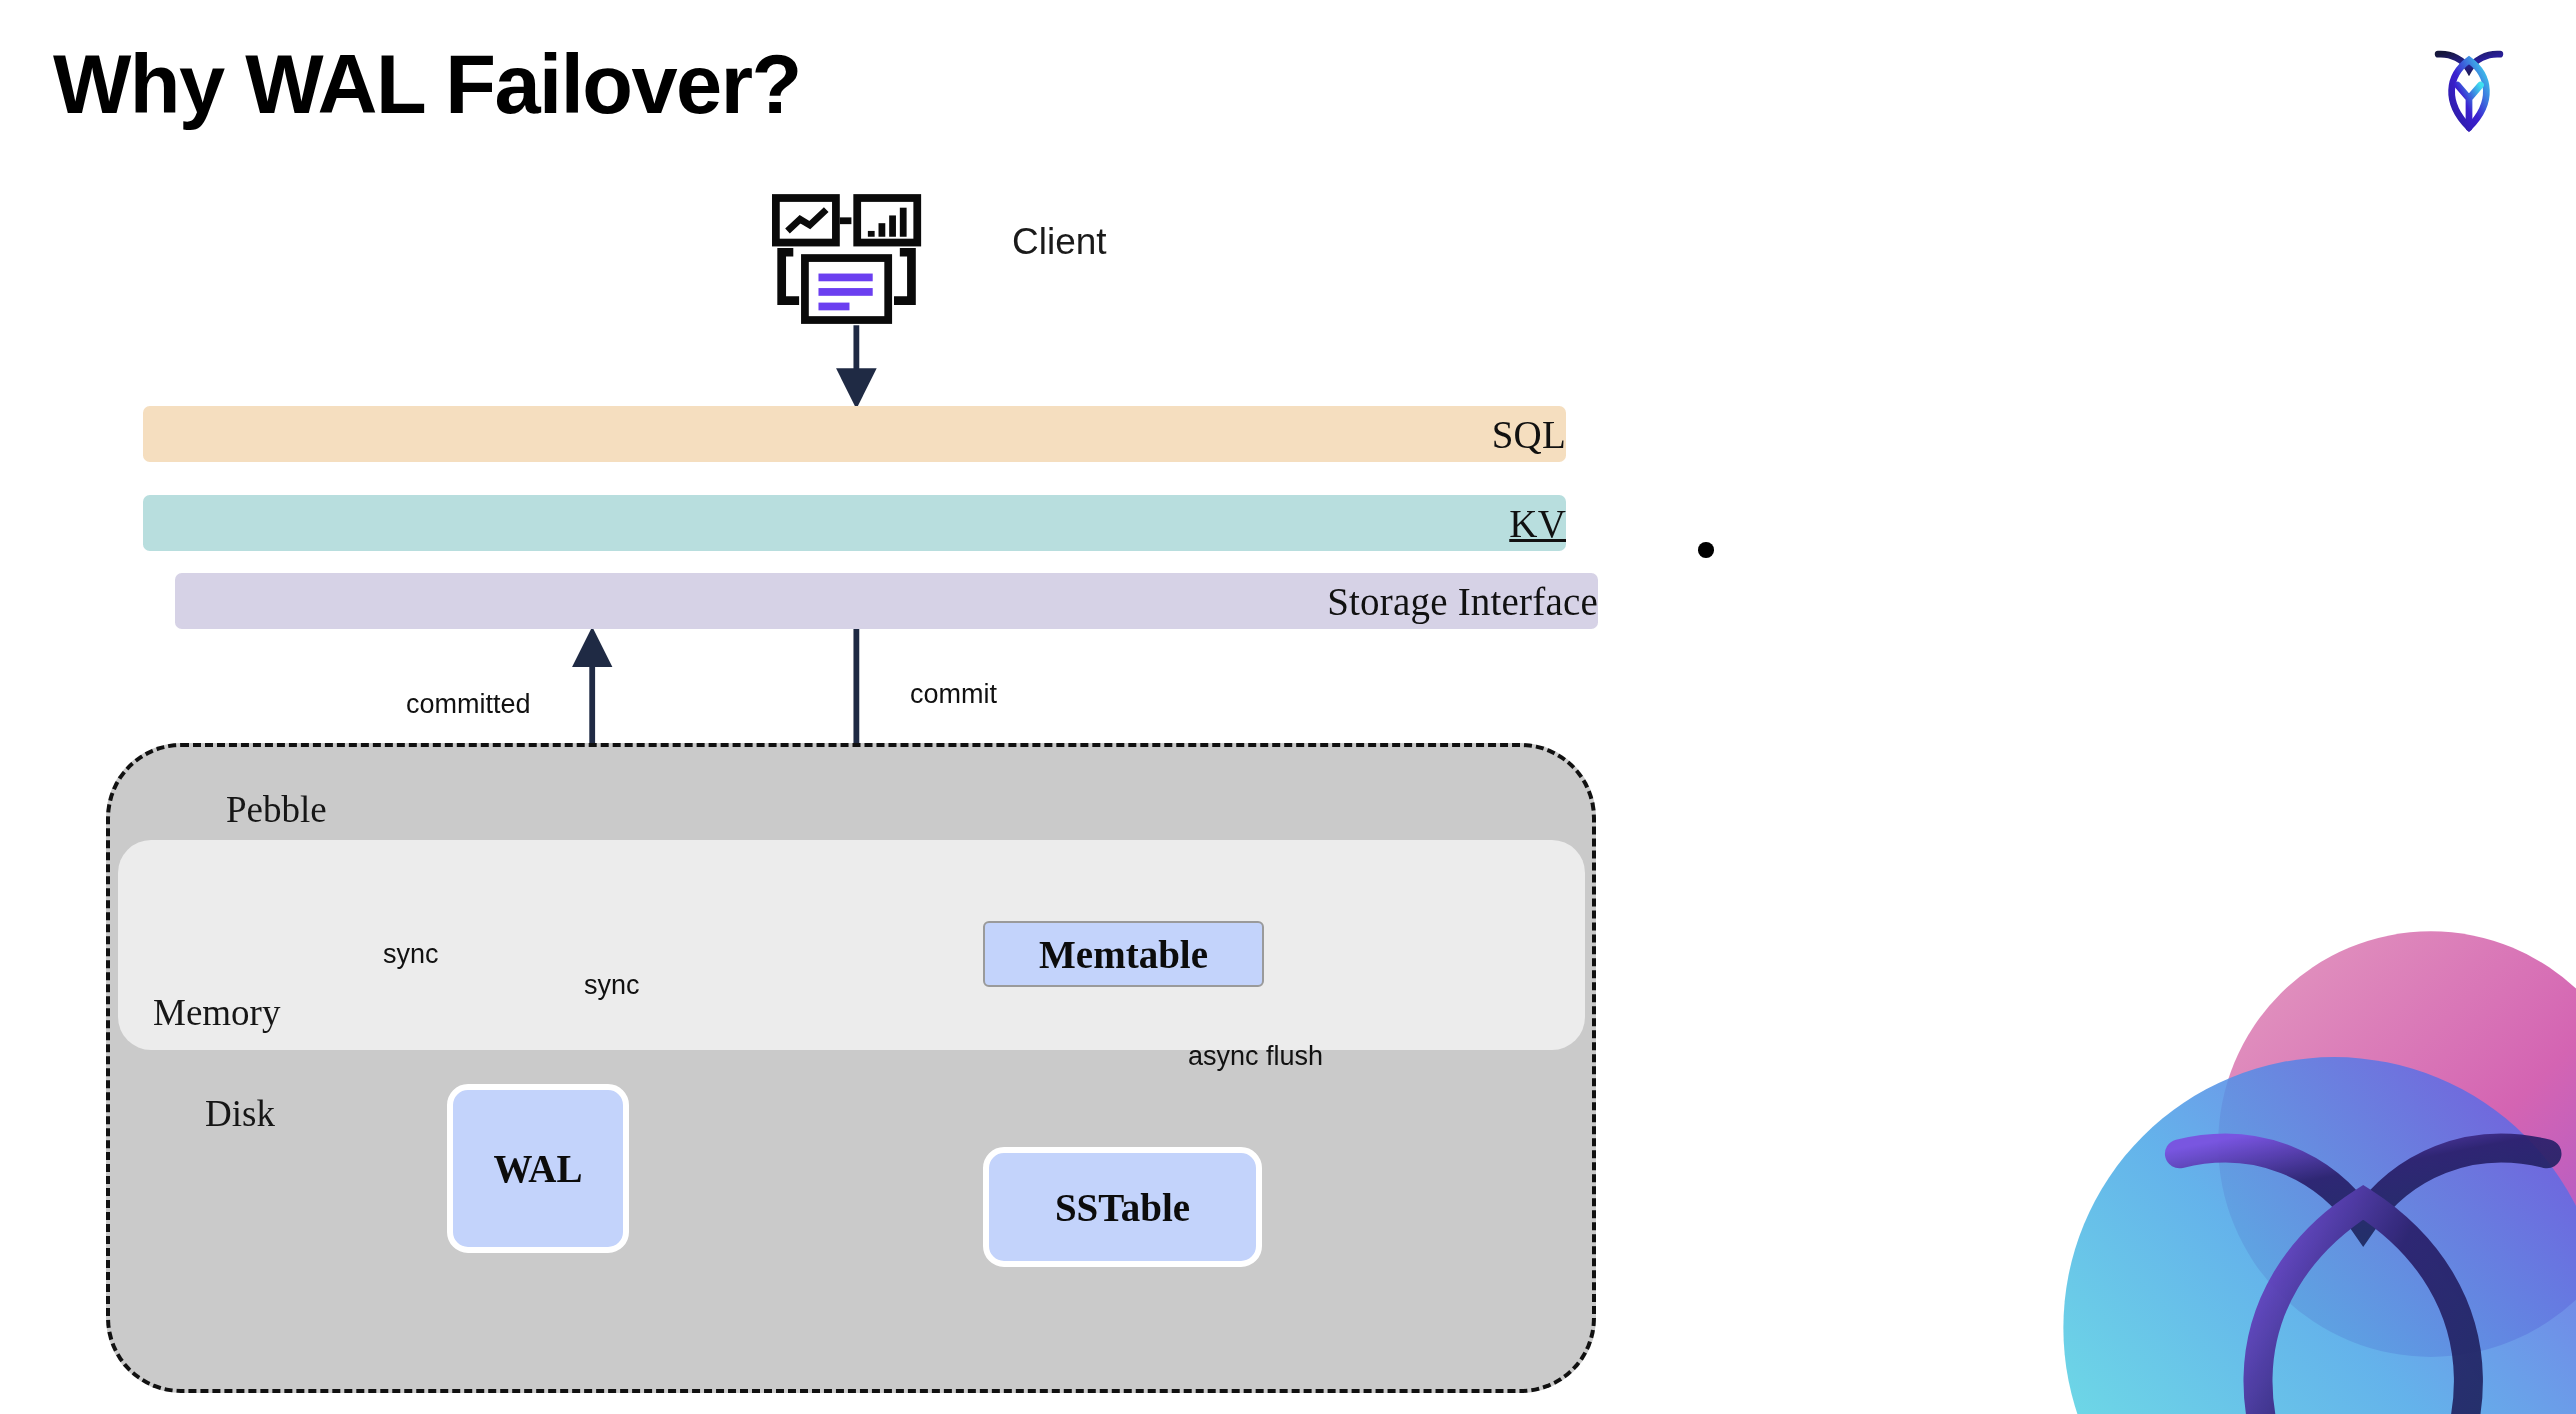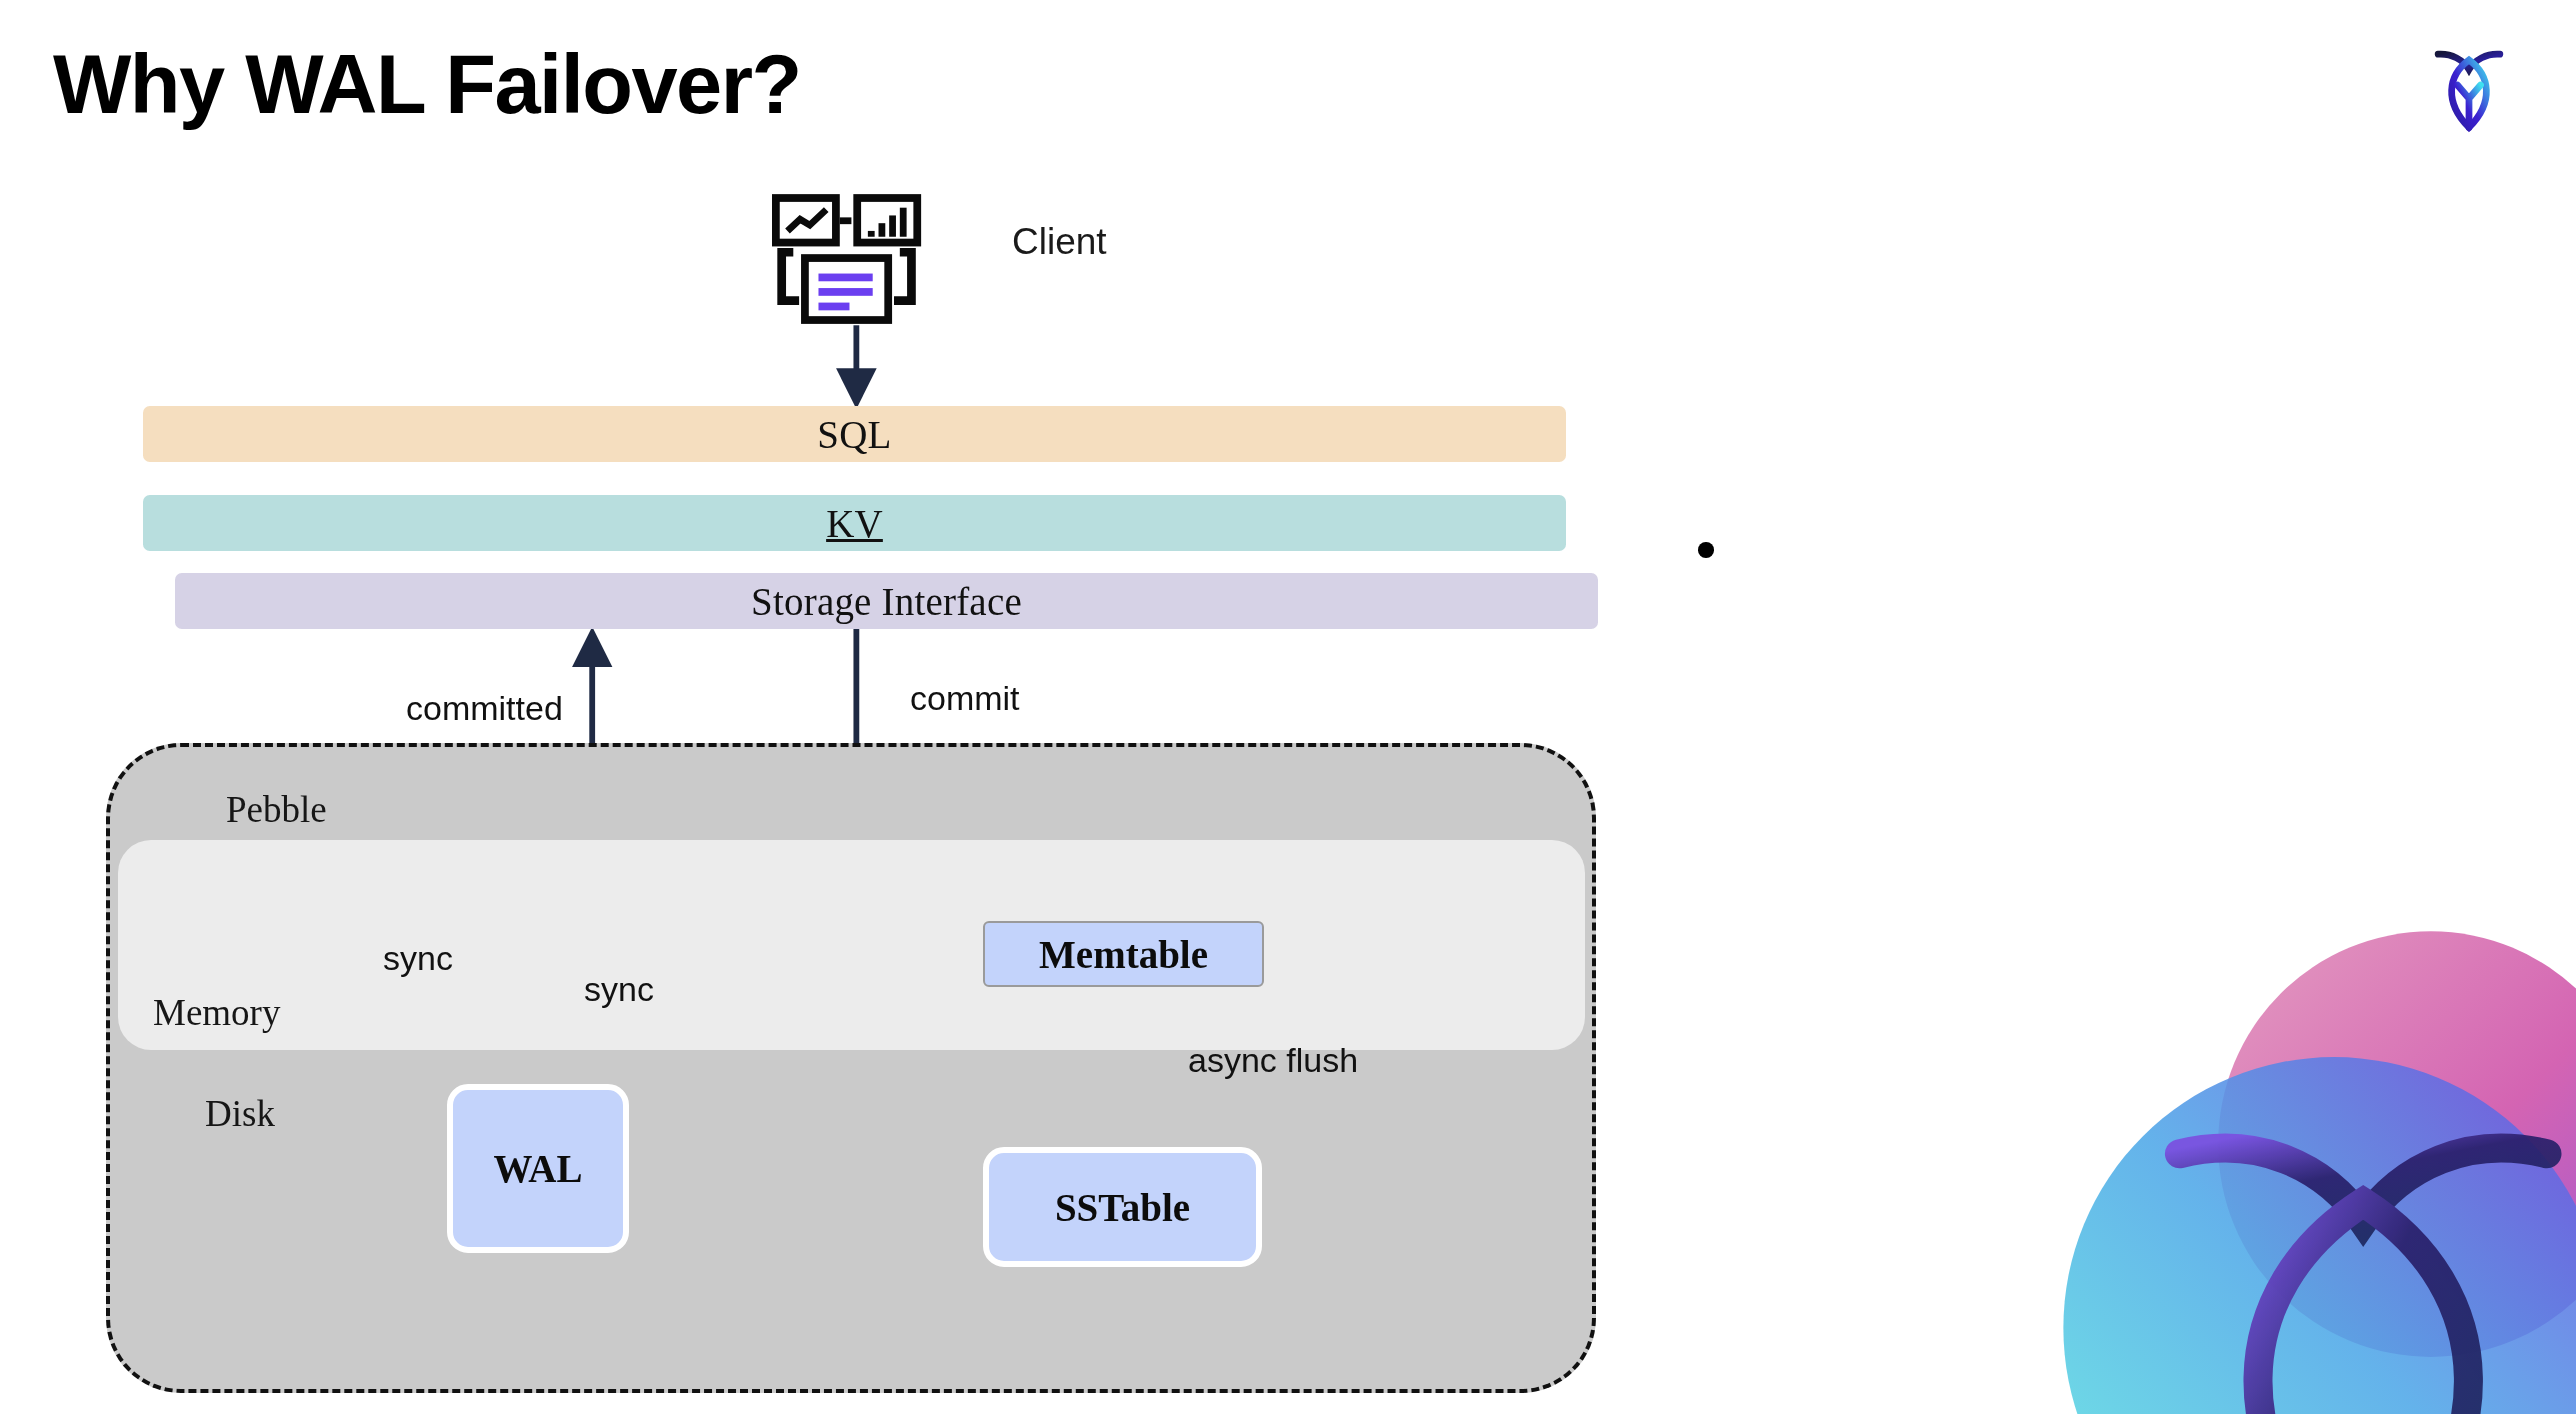--- a/index.html
+++ b/index.html
@@ -78,21 +78,21 @@
 
   
   .layer-bar {
     position: absolute;
     left: 143px;
     width: 1423px;
     height: 56px;
     border-radius: 6.8px;
     display: flex;
     align-items: center;
-    justify-content: center;
+    justify-content: flex-end;
     font-family: "Liberation Serif", serif;
     font-size: 39px;
     color: #111111;
     letter-spacing: 0.2px;
   }
   .bar-sql { top: 406px; }
   .bar-kv  { top: 495px; text-decoration: underline; }
   .bar-si  { top: 573px; margin-left: 32px; }
 
   
@@ -166,21 +166,21 @@
     height: 120px;
     border-radius: 21px;
     border: 6.8px solid #ffffff;
     font-size: 39px;
   }
 
   
   .edge-label {
     position: absolute;
     font-family: "Liberation Sans", sans-serif;
-    font-size: 34px;
+    font-size: 27px;
     color: #111111;
     white-space: nowrap;
   }
   .lbl-committed { left: 406px; top: 689px; }
   .lbl-commit    { left: 910px; top: 679px; }
   .lbl-sync-1    { left: 383px; top: 939px; }
   .lbl-sync-2    { left: 584px; top: 970px; }
   .lbl-async     { left: 1188px; top: 1041px; }
 
   

